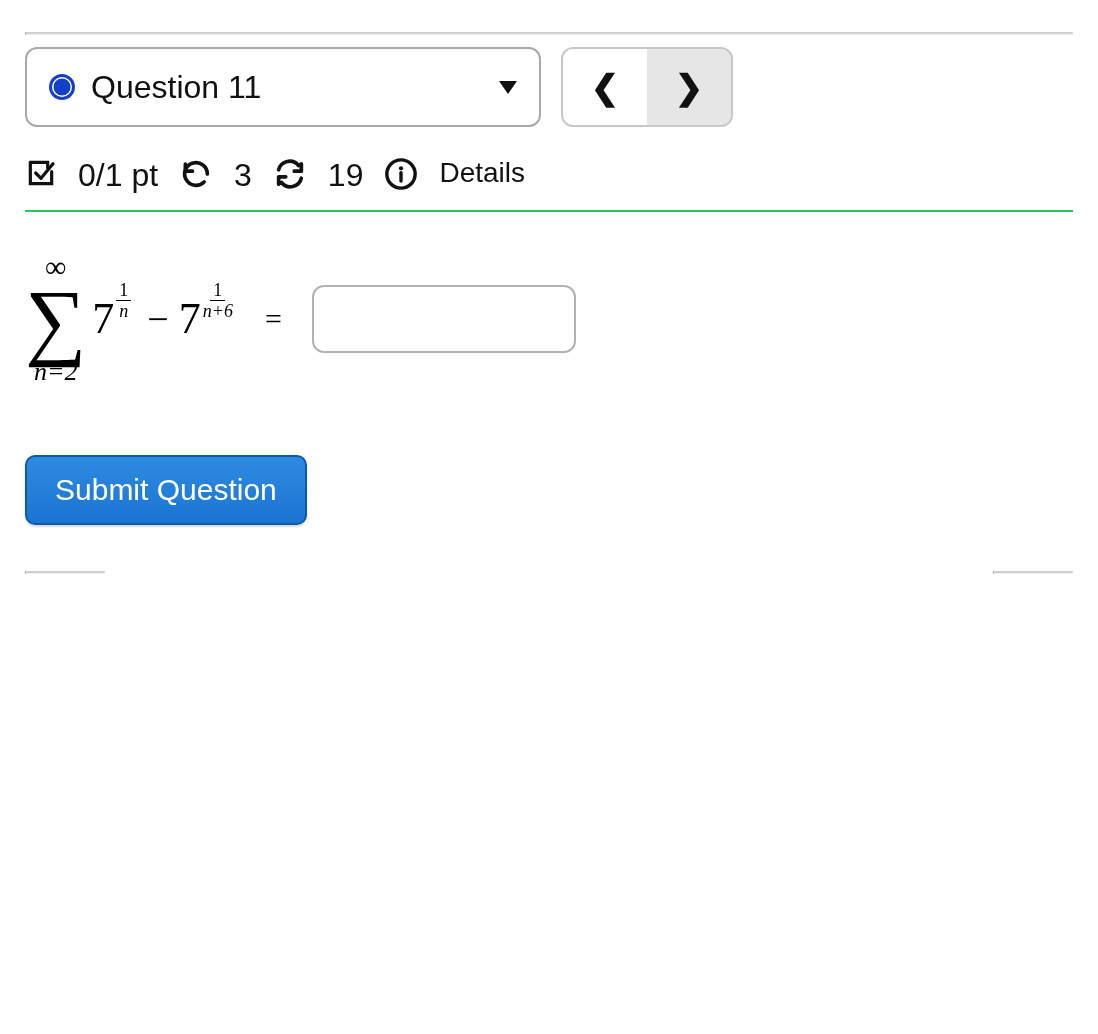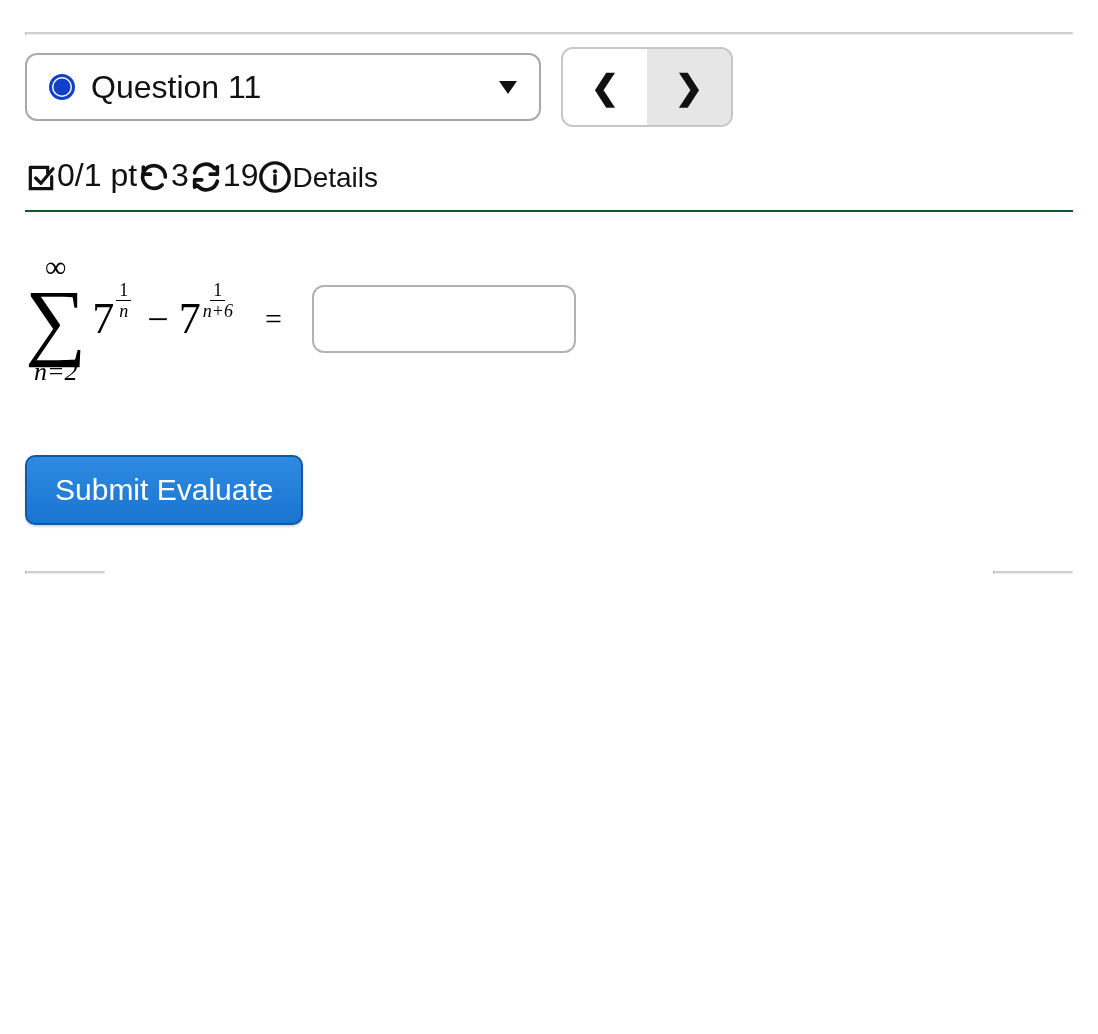--- a/index.html
+++ b/index.html
@@ -2,21 +2,21 @@
 <html><head>
   <meta charset="utf-8">
   <style>
     * { box-sizing: border-box; margin: 0; padding: 0; }
     body { font-family: "Trebuchet MS", "Lucida Grande", Verdana, sans-serif; font-size: 30px; color: #000; background:#fff; }
     .frame { width:1098px; min-height:1034px; padding: 0 25px; position:relative; }
     .topline { border-top: 2px solid #d0d0d0; margin: 32px 0 12px; }
     .qrow { display:flex; align-items:center; gap: 20px; margin-bottom: 14px; }
     .question-selector {
       display:flex; align-items:center; justify-content:space-between;
-      width: 516px; height: 68px;
+      width: 516px; height: 80px;
       border: 2px solid #a9a9a9; border-radius: 12px;
       background: #fff;
       padding: 0 22px 0 22px;
       cursor: pointer;
     }
     .question-selector .left { display:flex; align-items:center; gap: 16px; }
     .status-dot {
       width: 26px; height: 26px; border-radius: 50%;
       background: radial-gradient(circle at center, #1240c9 58%, #fff 62%);
       border: 3px solid #1240c9;
@@ -29,24 +29,24 @@
       background:#eaeaea; border:2px solid #c7c7c7; border-radius: 12px; overflow:hidden;
     }
     .nav-btn {
       width: 84px; display:flex; align-items:center; justify-content:center;
       background:#fff; font-size: 34px; font-weight: 700; color:#111; cursor:pointer;
     }
     .nav-btn.next { background:#e6e6e6; }
     .nav-pair .chev { font-size:34px; font-weight:800; }
 
     .metarow {
-      display:flex; align-items:flex-end; gap: 0;
+      display:flex; align-items:flex-start; gap: 21px;
       font-size: 32px; font-weight: 500; color:#111;
       padding: 16px 0;
-      border-bottom: 2px solid #14532d;
+      border-bottom: 2px solid #22c55e;
       margin-bottom: 40px;
     }
     .metarow .icon { display:inline-flex; align-items:center; justify-content:center; }
     .metarow svg { display:block; }
     .details { font-size: 28px; font-weight: 400; }
 
     .prompt { font-size: 32px; margin: 40px 0 10px; line-height:1.3; }
 
     .mathrow { display:flex; align-items:center; gap: 30px; margin-top: 6px; }
     .sigma-block { display:flex; align-items:center; gap: 6px; font-family: 'Times New Roman', serif; }
@@ -154,19 +154,19 @@
         <span class="frac">
           <span class="num">1</span>
           <span class="den">n+6</span>
         </span>
       </span>
       <span class="equals">=</span>
     </div>
     <input class="answer-input" type="text" value="" style="">
   </div>
 
-  <button class="submit">Submit Evaluate</button>
+  <button class="submit">Submit Question</button>
 
   <div style="display:flex; justify-content:space-between;">
     <hr class="low-divider">
     <hr class="low-divider">
   </div>
 </div>
 
 </body></html>

